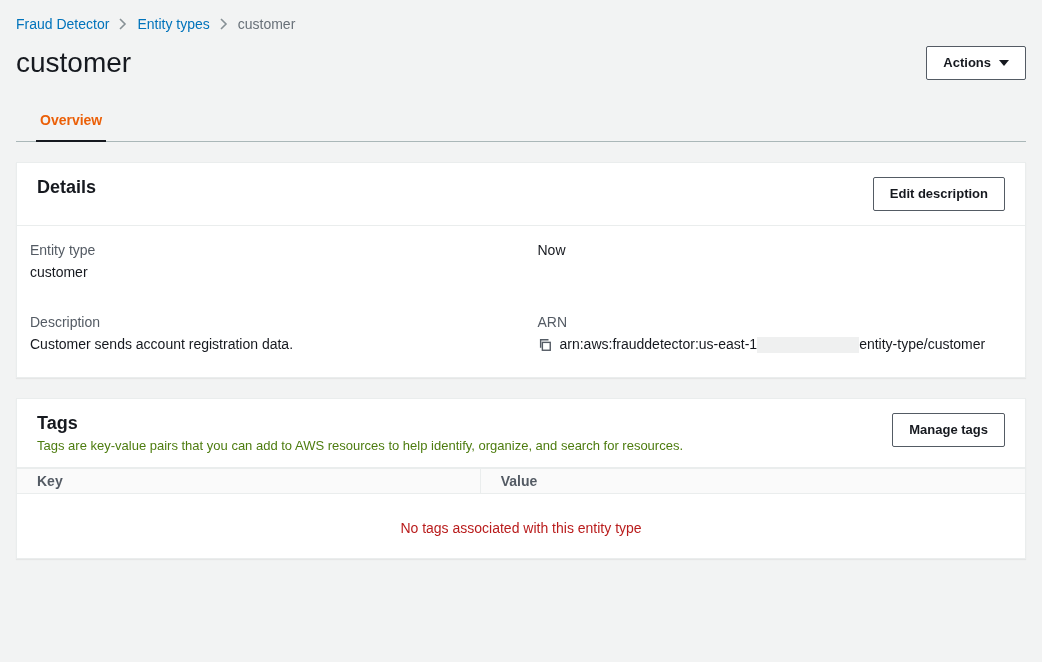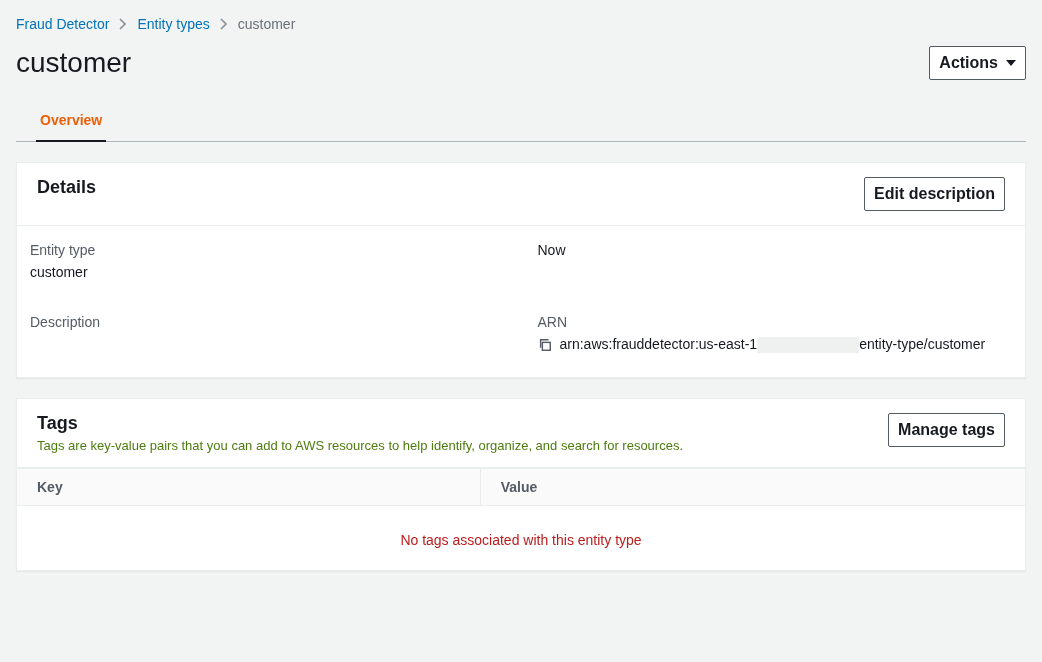--- a/index.html
+++ b/index.html
@@ -37,22 +37,22 @@
   }
   .page-title {
     font-size: 28px;
     font-weight: 400;
     margin: 0;
   }
   .btn {
     background: #fff;
     border: 1px solid #545b64;
     border-radius: 2px;
-    padding: 6px 9px;
-    font-size: 16px;
+    padding: 6px 16px;
+    font-size: 13px;
     font-weight: 700;
     color: #16191f;
     cursor: pointer;
     display: inline-flex;
     align-items: center;
     gap: 8px;
     line-height: 20px;
   }
   .btn .caret { display: inline-flex; }
 
@@ -131,21 +131,21 @@
   }
 
   
   .tag-table-head {
     display: flex;
     border-top: 1px solid #eaeded;
     border-bottom: 1px solid #eaeded;
     background: #fafafa;
   }
   .tag-col {
-    padding: 10px 20px;
+    padding: 4px 20px;
     font-size: 14px;
     font-weight: 700;
     color: #545b64;
   }
   .tag-col.key { flex: 0 0 46%; border-right: 1px solid #eaeded; }
   .tag-col.val { flex: 1; }
   .tag-empty {
     text-align: center;
     padding: 26px 0 22px 0;
     font-size: 14px;
@@ -198,20 +198,21 @@
       <div class="kv-grid">
         <div class="kv">
           <div class="label">Entity type</div>
           <div class="value">customer</div>
         </div>
         <div class="kv">
           <div class="value">Now</div>
         </div>
         <div class="kv">
           <div class="label">Description</div>
+          <div class="value">Customer sends account registration data.</div>
         </div>
         <div class="kv">
           <div class="label">ARN</div>
           <div class="value">
             <span class="copy-icon">
               <svg width="14" height="14" viewBox="0 0 16 16" fill="none" stroke="currentColor" stroke-width="1.6">
                 <rect x="5" y="5" width="9" height="9"></rect>
                 <path d="M3 11V2h9"></path>
               </svg>
             </span>

